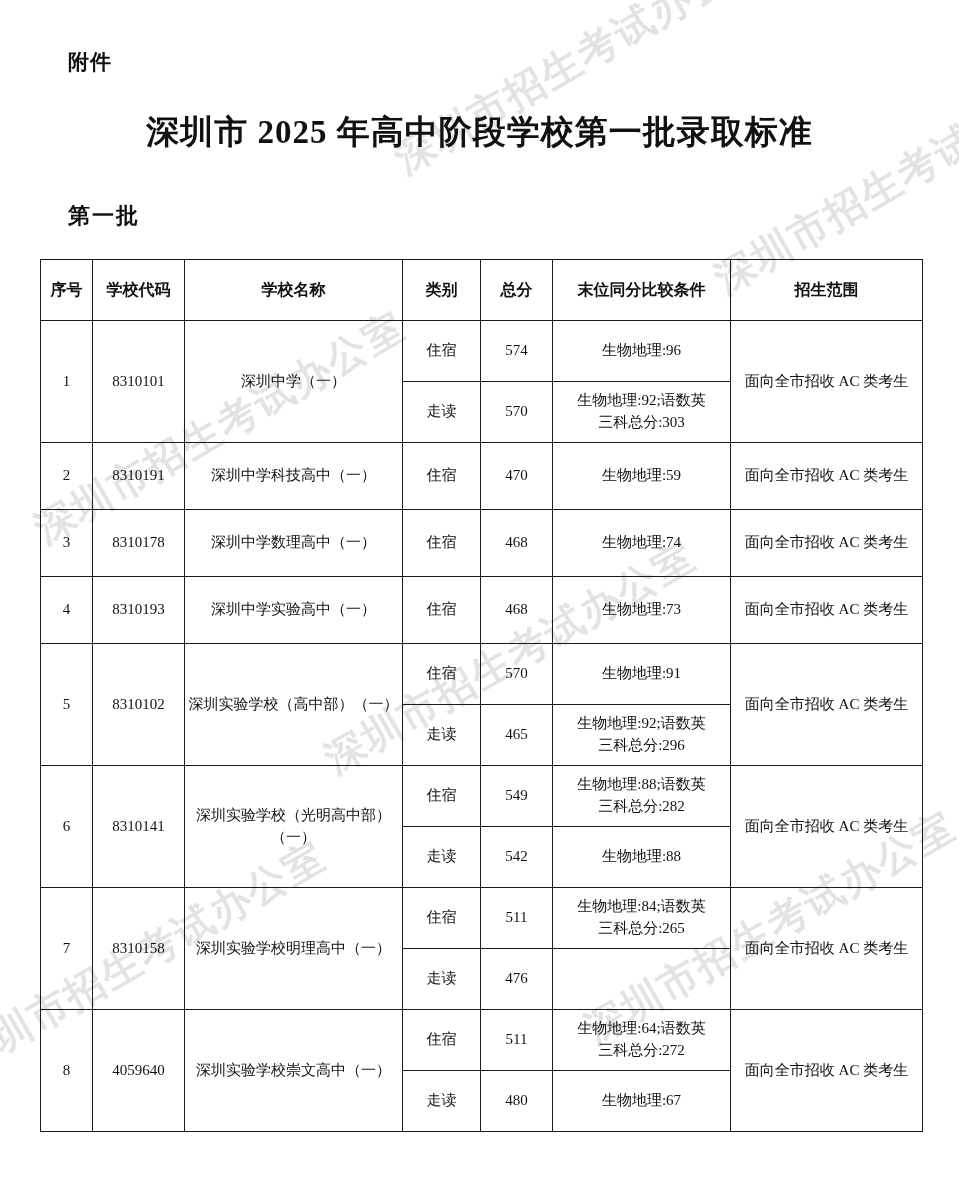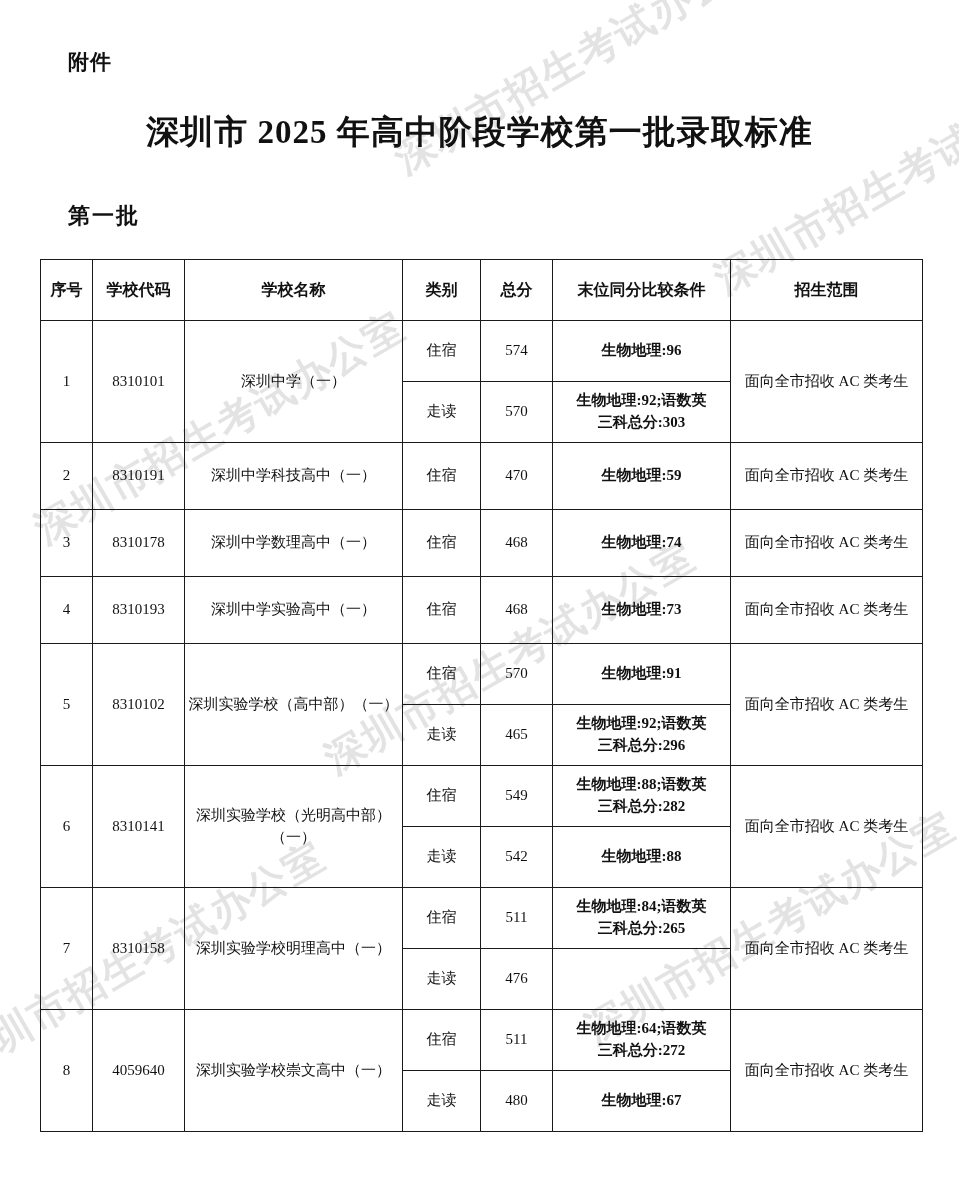--- a/index.html
+++ b/index.html
@@ -99,21 +99,21 @@
     font-family: "Liberation Serif", serif;
     padding: 2px 2px;
     line-height: 1.45;
   }
   table.std th {
     height: 56px;
     font-weight: 700;
     font-size: 16px;
   }
   td.rowspan-cell { font-size: 15px; }
-  td.cond { font-size: 14px; line-height: 1.4; font-weight: bold; }
+  td.cond { font-size: 14px; line-height: 1.4; }
   td.scope { font-size: 14px; }
   td.idx { font-size: 15px; }
   td.code { font-size: 15px; }
   td.school { font-size: 15px; }
   td.cat { font-size: 15px; }
   td.score { font-size: 15px; }
 
   .h-idx { width: 52px; }
   .h-code { width: 92px; }
   .h-school { width: 218px; }

